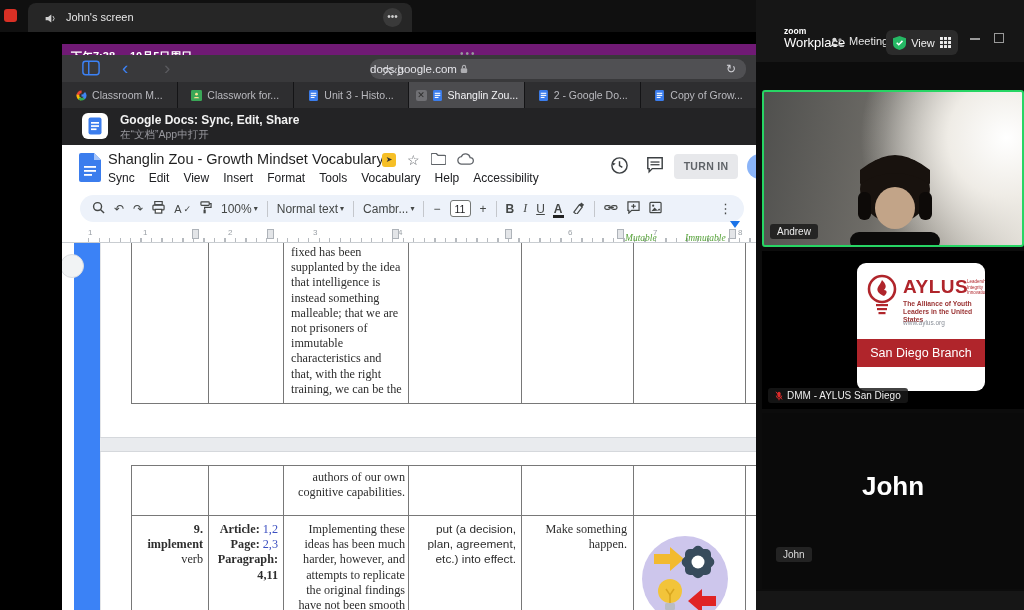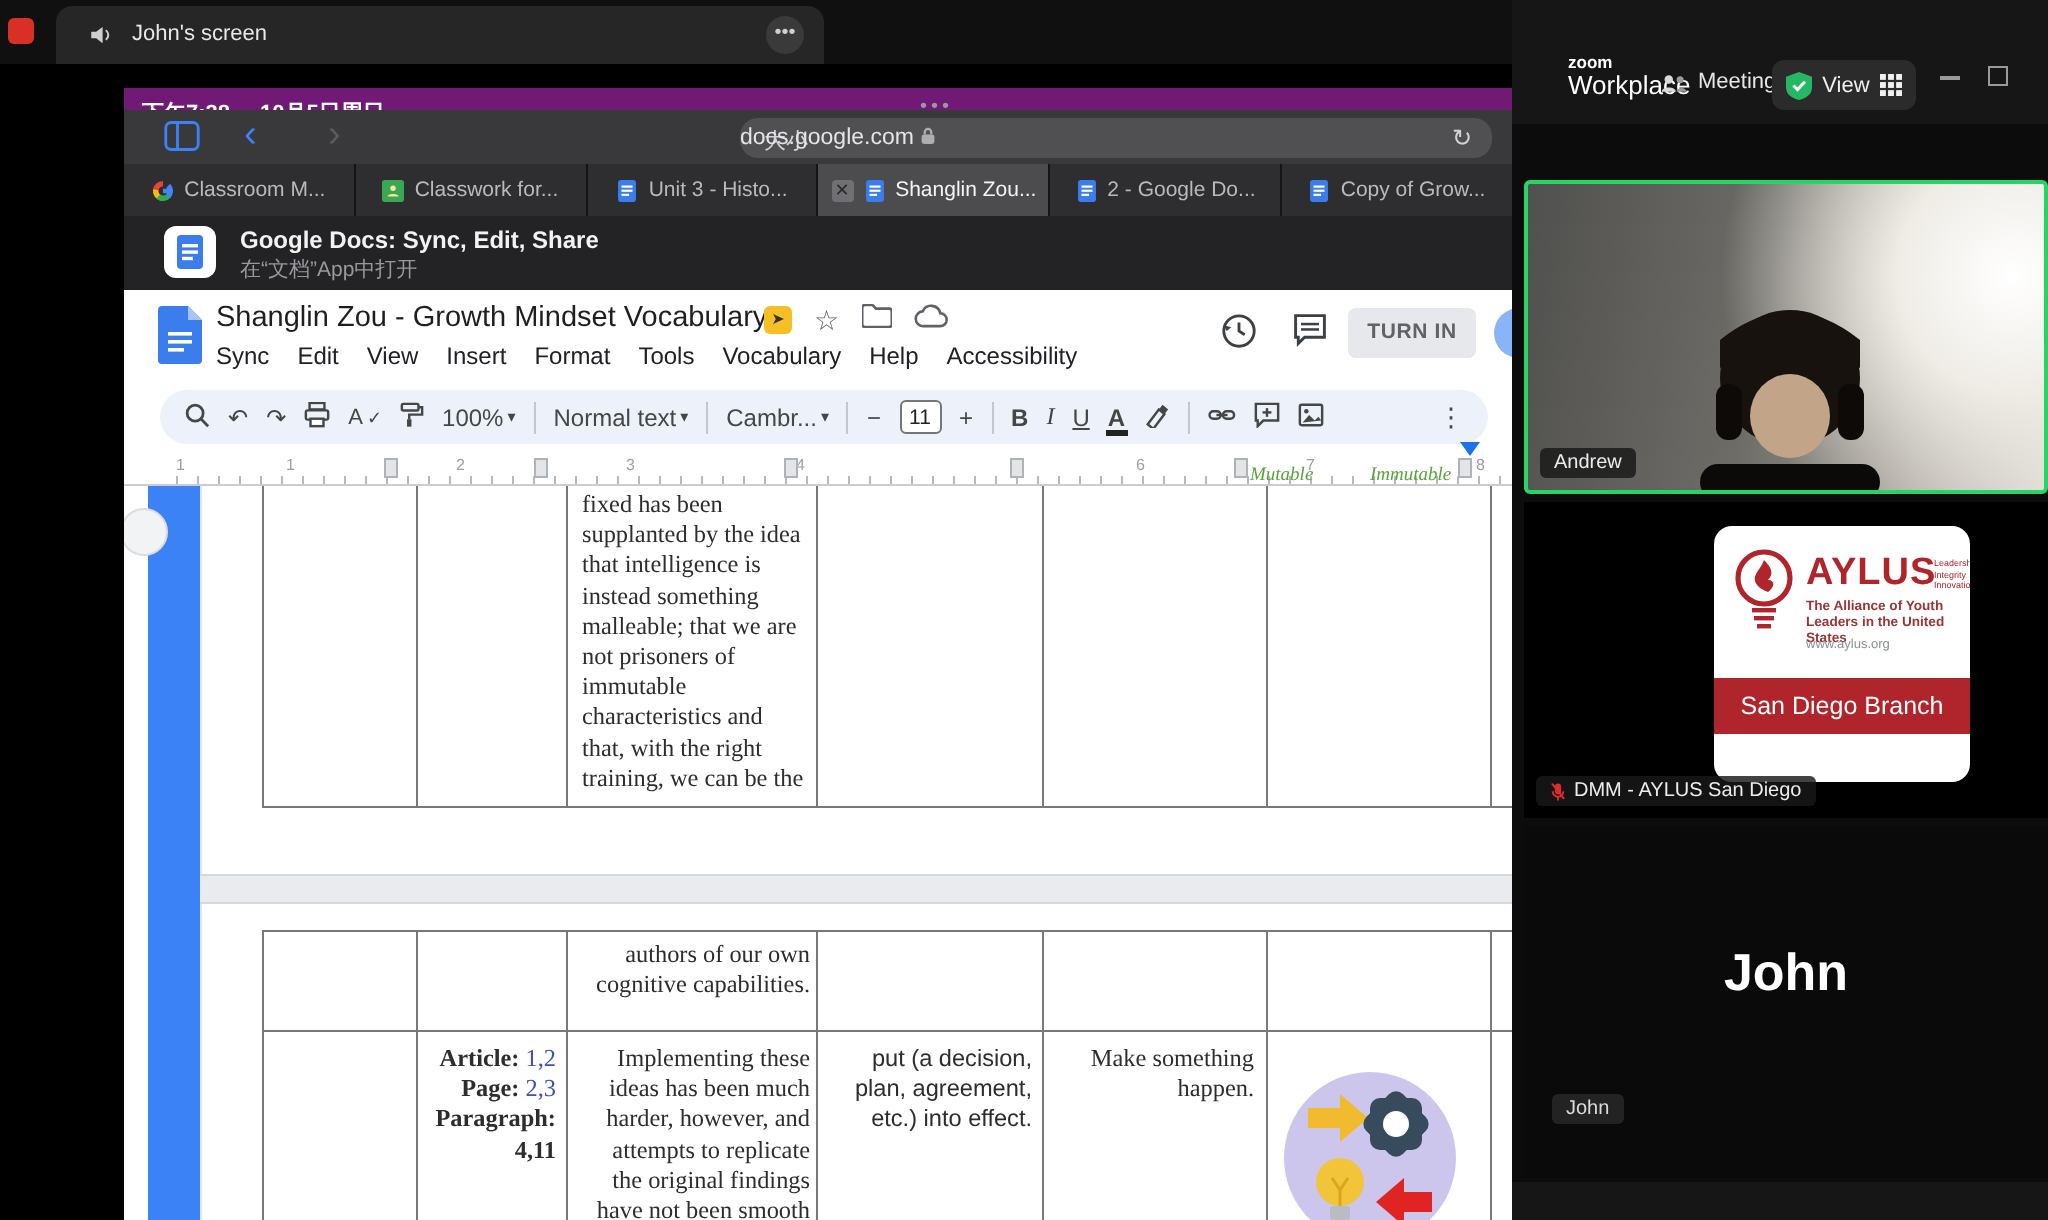--- a/index.html
+++ b/index.html
@@ -430,20 +430,22 @@
         <div class="vline" style="left:182px;top:13px;bottom:0"></div>
         <div class="vline" style="left:307px;top:13px;bottom:0"></div>
         <div class="vline" style="left:420px;top:13px;bottom:0"></div>
         <div class="vline" style="left:532px;top:13px;bottom:0"></div>
         <div class="vline" style="left:644px;top:13px;bottom:0"></div>
         <div class="hline" style="top:63px"></div>
 
         <div class="dcell" style="left:190px;top:18px;width:114px">authors of our own
 cognitive capabilities.</div>
 
+        <div class="dcell" style="left:38px;top:70px;width:64px"><b>9. implement</b>
+<span>verb</span></div>
 
         <div class="dcell" style="left:115px;top:70px;width:62px"><b>Article:</b> <span class="blu">1,2</span>
 <b>Page:</b> <span class="blu">2,3</span>
 <b>Paragraph:</b>
 <b>4,11</b></div>
 
         <div class="dcell" style="left:190px;top:70px;width:114px">Implementing these
 ideas has been much
 harder, however, and
 attempts to replicate

